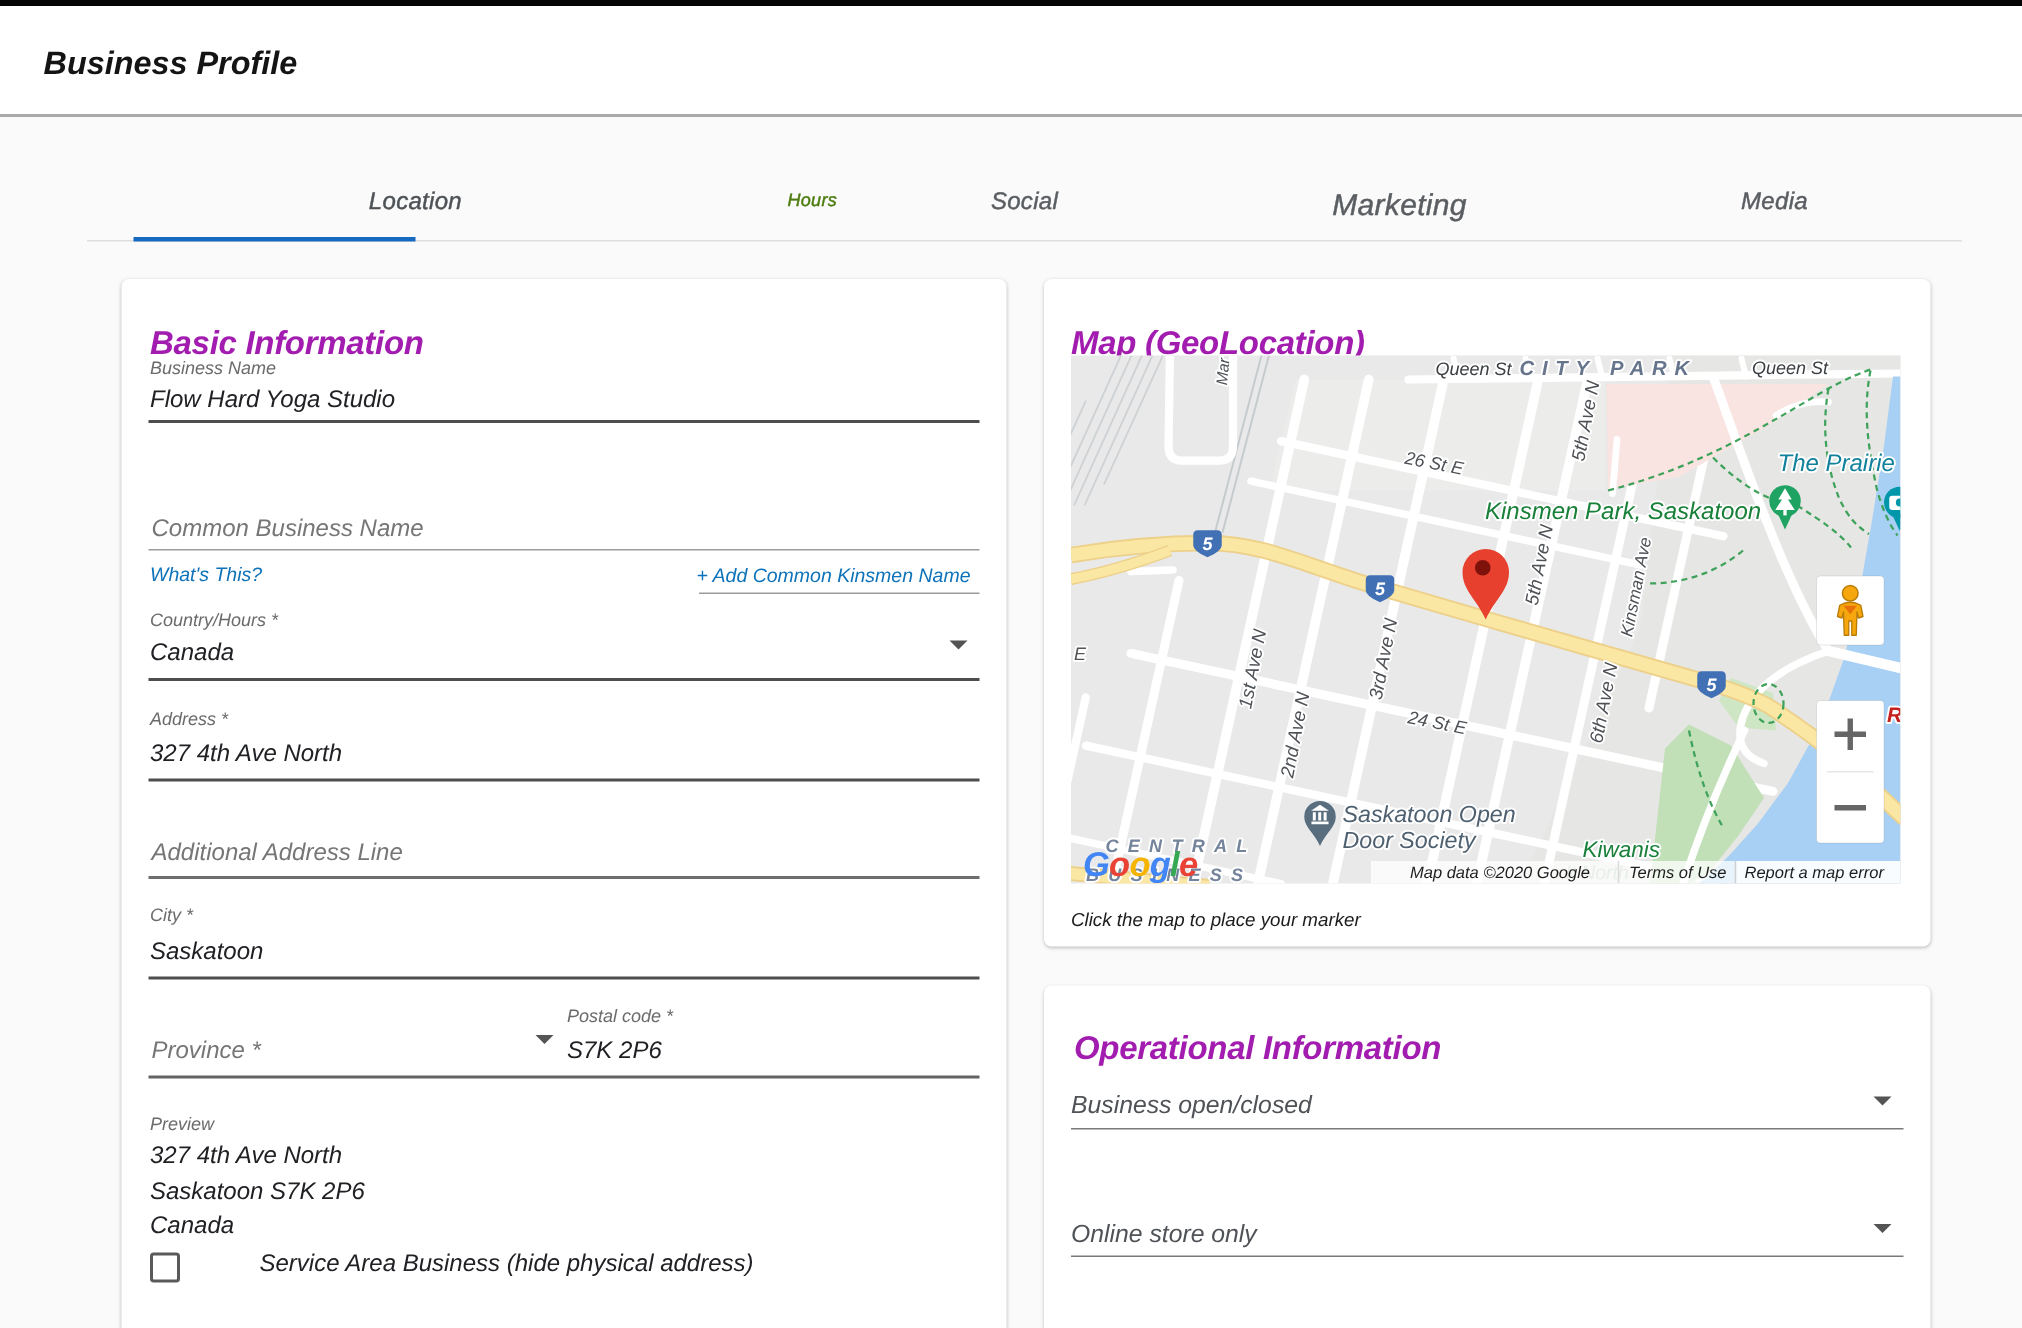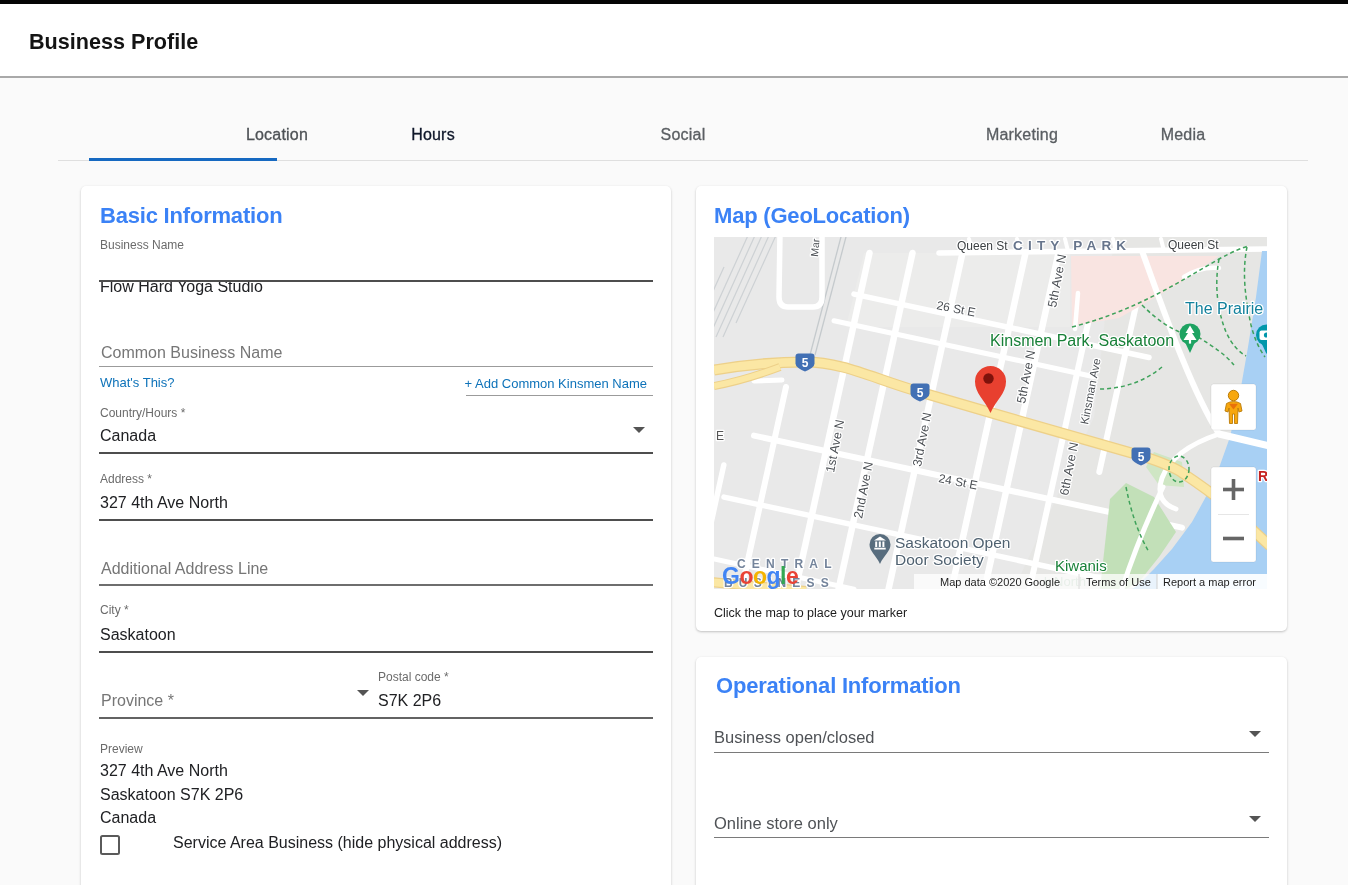--- a/index.html
+++ b/index.html
@@ -1,55 +1,55 @@
 <!DOCTYPE html>
 <html><head>
 <meta charset="utf-8">
 <style>
   * { margin:0; padding:0; box-sizing:border-box; }
   html,body { width:1348px; height:885px; overflow:hidden; }
   body { font-family:"Liberation Sans", sans-serif; background:#fafafa; }
-  #page { position:absolute; left:0; top:0; width:1106px; height:885px; }
+  #page { position:absolute; left:0; top:0; width:1106px; height:885px;font-style:italic; }
   .abs { position:absolute; }
   .card { position:absolute; background:#fff; border-radius:5px;
           box-shadow:0 1px 3px rgba(0,0,0,.14), 0 1px 2px rgba(0,0,0,.1); }
   .label { font-size:12px; color:#6b6b6b; }
   .value { font-size:16px; color:#202124; }
   .ph    { font-size:16px; color:#767676; }
   .hline { position:absolute; background:#4e4e4e; height:1.5px; }
   .hline.light { background:#9b9b9b; height:1px; }
   .link { font-size:13px; color:#0d72b9; }
-  .cardtitle { font-size:22px; font-weight:bold; color:#3b82f6; letter-spacing:-0.2px; }
+  .cardtitle { font-size:22px; font-weight:bold; color:#a21caf; letter-spacing:-0.2px;margin-top:13px; }
   .arrow { position:absolute; width:0; height:0; border-left:6.5px solid transparent;
            border-right:6.5px solid transparent; border-top:6.5px solid #545454; }
 </style>
 </head>
 <body>
 <div id="page">
 
   <div class="abs" style="left:0;top:0;width:1348px;height:4px;background:#050505;"></div>
 
   <div class="abs" style="left:0;top:4px;width:1348px;height:74px;background:#fff;border-bottom:2px solid #a9a9a9;"></div>
   <div class="abs" style="left:29px;top:29px;font-size:21.6px;font-weight:bold;color:#141414;">Business Profile</div>
 
   <div class="abs" style="left:58px;top:160px;width:1250px;height:1px;background:#dfdfdf;"></div>
   <div class="abs" style="left:58px;top:126px;width:1250px;display:flex;">
     <div style="width:250px;text-align:right;font-size:16px;letter-spacing:.2px;-webkit-text-stroke:.3px;color:#4e5256;">Location</div>
-    <div style="width:250px;text-align:center;font-size:16px;letter-spacing:.2px;-webkit-text-stroke:.3px;color:#0f172a;">Hours</div>
+    <div style="width:250px;text-align:right;font-size:12px;letter-spacing:.2px;-webkit-text-stroke:.3px;color:#4d7c0f;">Hours</div>
     <div style="width:250px;text-align:center;font-size:16px;letter-spacing:.2px;-webkit-text-stroke:.3px;color:#5a5e62;">Social</div>
-    <div style="width:250px;text-align:right;font-size:16px;letter-spacing:.2px;-webkit-text-stroke:.3px;color:#5a5e62;">Marketing</div>
+    <div style="width:250px;text-align:center;font-size:20px;letter-spacing:.2px;-webkit-text-stroke:.3px;color:#5a5e62;">Marketing</div>
     <div style="width:250px;text-align:center;font-size:16px;letter-spacing:.2px;-webkit-text-stroke:.3px;color:#5a5e62;">Media</div>
   </div>
   <div class="abs" style="left:89px;top:158px;width:188px;height:3px;background:#1669c1;"></div>
 
   <div class="card" style="left:81px;top:186px;width:590px;height:760px;"></div>
   <div class="abs cardtitle" style="left:100px;top:203px;">Basic Information</div>
 
   <div class="abs label" style="left:100px;top:238px;">Business Name</div>
-  <div class="abs value" style="left:100px;top:258px;margin-top:20px;">Flow Hard Yoga Studio</div>
+  <div class="abs value" style="left:100px;top:258px;">Flow Hard Yoga Studio</div>
   <div class="hline" style="left:99px;top:280px;width:554px;"></div>
 
   <div class="abs ph" style="left:101px;top:344px;">Common Business Name</div>
   <div class="hline light" style="left:99px;top:366px;width:554px;"></div>
   <div class="abs link" style="left:100px;top:374.5px;">What's This?</div>
   <div class="abs link" style="left:460px;top:376px;width:187px;text-align:right;">+ Add Common Kinsmen Name</div>
   <div class="hline light" style="left:466px;top:395px;width:187px;"></div>
 
   <div class="abs label" style="left:100px;top:406px;">Country/Hours *</div>
   <div class="abs value" style="left:100px;top:427px;">Canada</div>

